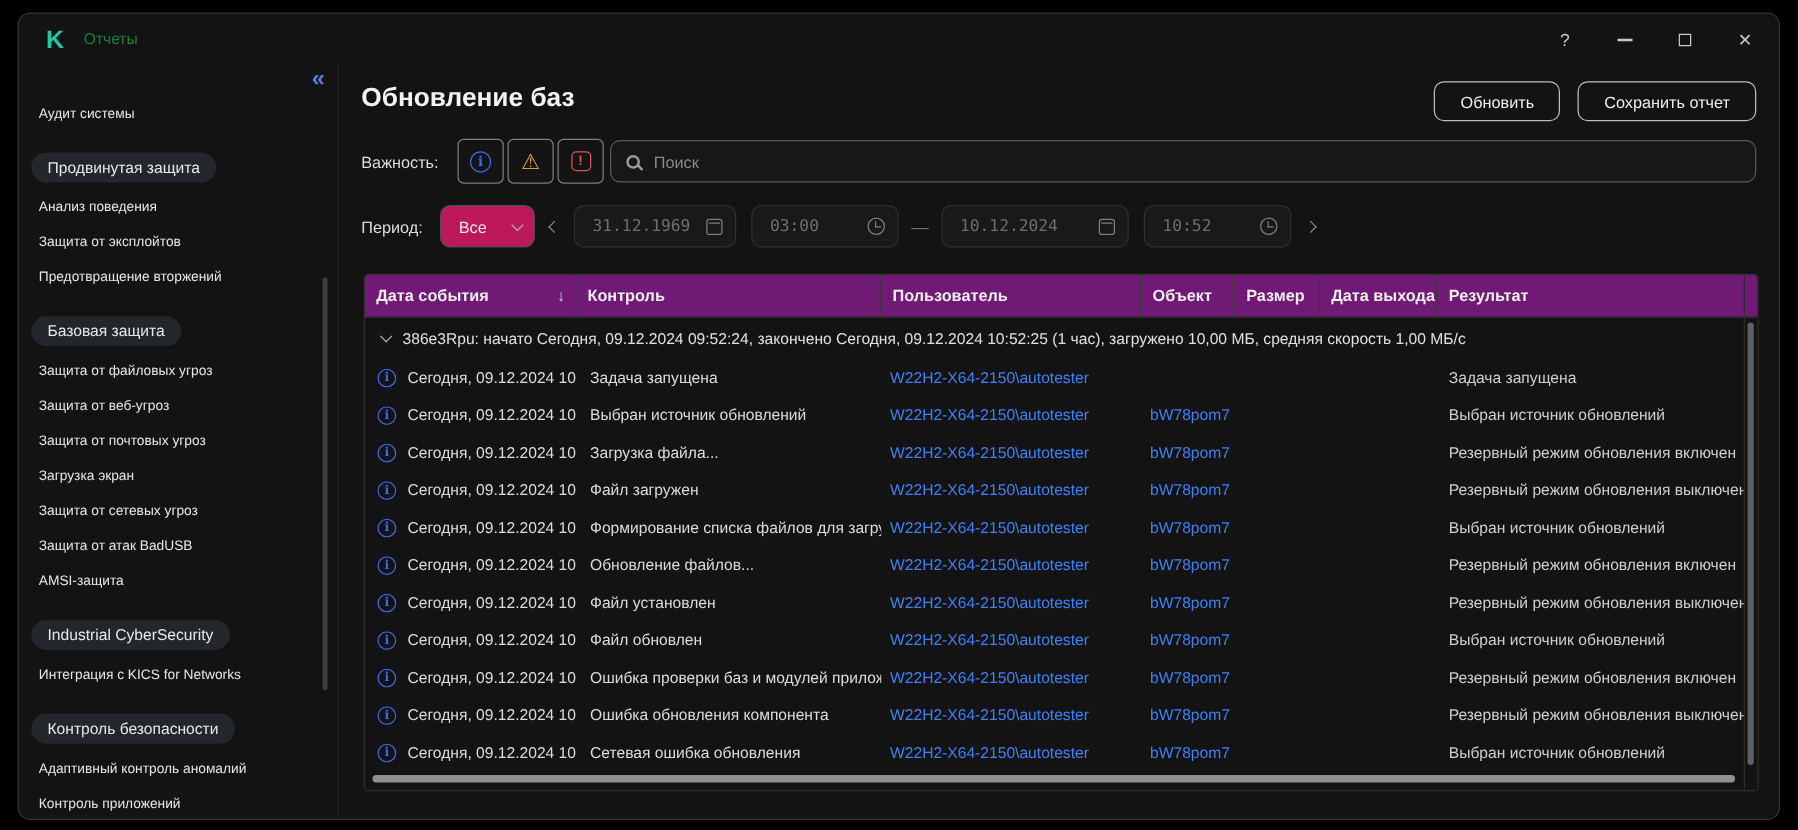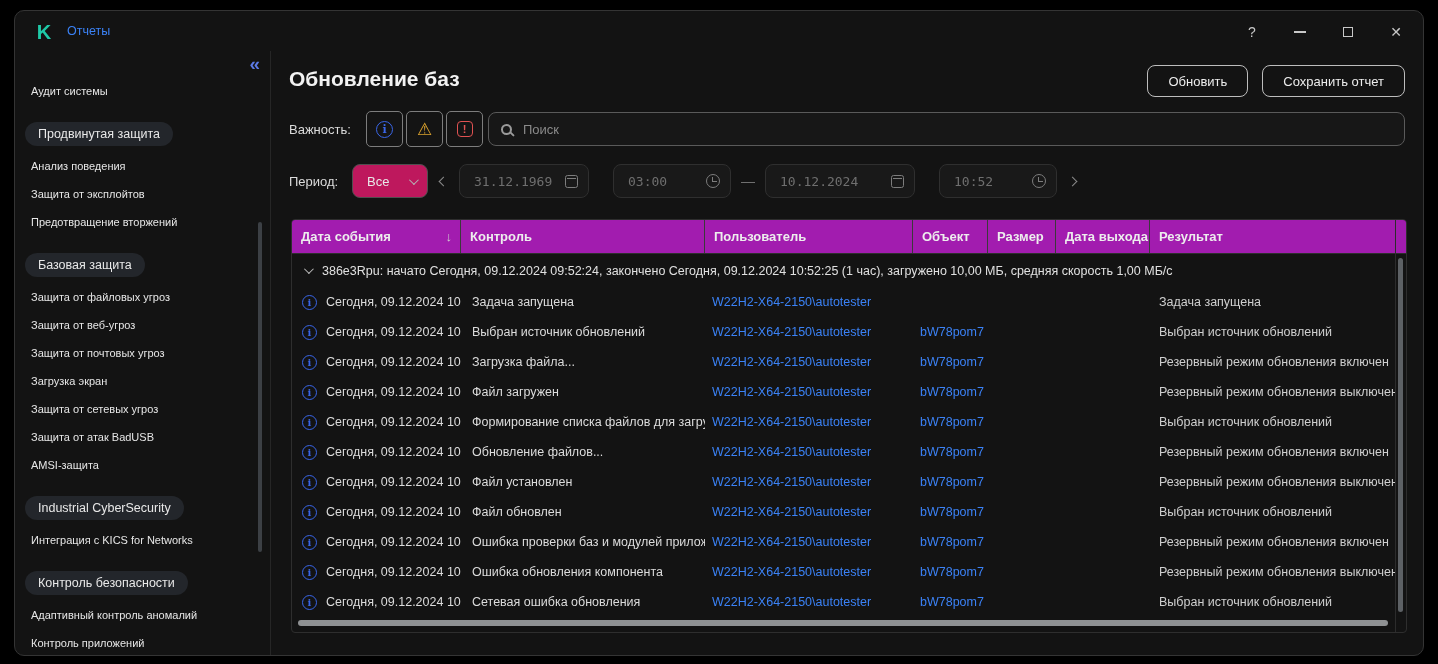--- a/index.html
+++ b/index.html
@@ -4,21 +4,21 @@
 <style>
   * { box-sizing: border-box; margin: 0; padding: 0; }
   html,body { width:1438px; height:664px; background:#000; font-family:"Liberation Sans",sans-serif; overflow:hidden; }
   .window { position:absolute; left:14px; top:10px; width:1410px; height:646px;
             background:#131313; border:1px solid #343434; border-radius:10px; overflow:hidden; }
 
   
   .titlebar { position:absolute; left:0; top:0; right:0; height:40px; }
   .logo-k { position:absolute; left:18px; top:10px; width:22px; height:22px; display:flex; align-items:center; justify-content:center;
             font-weight:bold; font-size:20px; color:#1fc9a7; }
-  .tb-title { position:absolute; left:52px; top:13px; font-size:12.5px; color:#3b82f6; }
+  .tb-title { position:absolute; left:52px; top:13px; font-size:12.5px; color:#15803d; }
   .win-controls { position:absolute; right:20px; top:0; height:42px; display:flex; align-items:center; gap:34px; color:#c8c8c8; }
   .wc { width:14px; height:14px; display:flex; align-items:center; justify-content:center; font-size:14px; cursor:default; }
   .wc-min i { display:block; width:12px; height:1.5px; background:#c8c8c8; }
   .wc-max i { display:block; width:10px; height:10px; border:1.3px solid #c8c8c8; }
 
   
   .sidebar { position:absolute; left:0; top:40px; width:256px; bottom:0; border-right:1px solid #262626; overflow:hidden; }
   .collapse-btn { position:absolute; top:2px; right:12px; color:#5b79e6; font-size:19px; font-weight:bold; letter-spacing:-2px; cursor:pointer; }
   .nav { padding-top:26px; }
   .nav-item { height:28px; display:flex; align-items:center; padding-left:16px; font-size:11px; color:#e6e6e6; white-space:nowrap; cursor:pointer; }
@@ -61,35 +61,35 @@
                 display:flex; align-items:center; justify-content:space-between; padding:0 11px 0 14px;
                 color:#e8e8e8; font-size:13px; cursor:pointer; }
   .chev { width:7px; height:7px; border-right:1.6px solid #b5b5b5; border-bottom:1.6px solid #b5b5b5; display:inline-block; }
   .chev-down { transform:rotate(45deg) translateY(-2px); }
   .chev-left  { transform:rotate(135deg); border-color:#8a8a8a; }
   .chev-right { transform:rotate(-45deg); border-color:#8a8a8a; }
   .nav-arrow { margin:0 12px; cursor:pointer; display:flex; align-items:center; }
   .input-box { height:34px; background:#191919; border:1px solid #2f2f2f; border-radius:8px;
                display:flex; align-items:center; justify-content:space-between; padding:0 10px 0 14px;
                color:#6f6f6f; font-family:"DejaVu Sans Mono",monospace; font-size:13px; cursor:text; }
-  .w-date1 { width:130px; } .w-time { width:118px; margin-left:24px; } .w-date2 { width:150px; margin-left:10px; }
+  .w-date1 { width:130px; } .w-time { width:118px; margin-left:12px; } .w-date2 { width:150px; margin-left:10px; }
   .range-dash { color:#6f6f6f; margin-left:10px; font-size:14px; }
   .w-date2 { margin-left:0; }
   .dash-gap { margin-left:10px; }
   .cal-icon { width:13px; height:13px; border:1.5px solid #7d7d7d; border-radius:2.5px; position:relative; flex:0 0 auto; }
   .cal-icon::before { content:""; position:absolute; left:1px; right:1px; top:2px; height:1.5px; background:#7d7d7d; }
   .clock-icon { width:14px; height:14px; border:1.5px solid #7d7d7d; border-radius:50%; position:relative; flex:0 0 auto; }
   .clock-icon::before { content:""; position:absolute; width:4px; height:4px; left:5px; top:2px;
                         border-left:1.5px solid #7d7d7d; border-bottom:1.5px solid #7d7d7d; }
 
   
   .table { position:absolute; left:20px; top:168px; width:1116px; height:414px; border:1px solid #2e2e2e;
            border-radius:4px; background:#131313; overflow:hidden; }
   .grid-cols { display:grid; grid-template-columns:169px 244px 208px 75px 68px 94px 246px auto; }
-  .thead { height:34px; background:#a21caf; border-bottom:1px solid #2e2e2e; font-weight:bold; font-size:13px; color:#ededed; }
+  .thead { height:34px; background:#701a75; border-bottom:1px solid #2e2e2e; font-weight:bold; font-size:13px; color:#ededed; }
   .th { display:flex; align-items:center; padding-left:9px; border-right:1px solid #3a3a3a; white-space:nowrap; overflow:hidden; cursor:pointer; }
   .th-scroll { border-right:none; cursor:default; }
   .sort-icon { margin-left:auto; margin-right:8px; color:#d0d0d0; font-weight:normal; font-size:13px; }
   .group-row { height:33px; display:flex; align-items:center; padding-left:12px; gap:11px; font-size:12.5px; color:#e0e0e0;
                white-space:nowrap; overflow:hidden; cursor:pointer; }
   .group-chev { width:7px; height:7px; border-right:1.6px solid #b9b9b9; border-bottom:1.6px solid #b9b9b9;
                 transform:rotate(45deg) translateY(-2px); flex:0 0 auto; }
   .trow { height:30px; align-items:center; font-size:12.5px; color:#dcdcdc; cursor:pointer; }
   .cell { white-space:nowrap; overflow:hidden; }
   .c-date { display:flex; align-items:center; gap:9px; padding-left:10px; }

